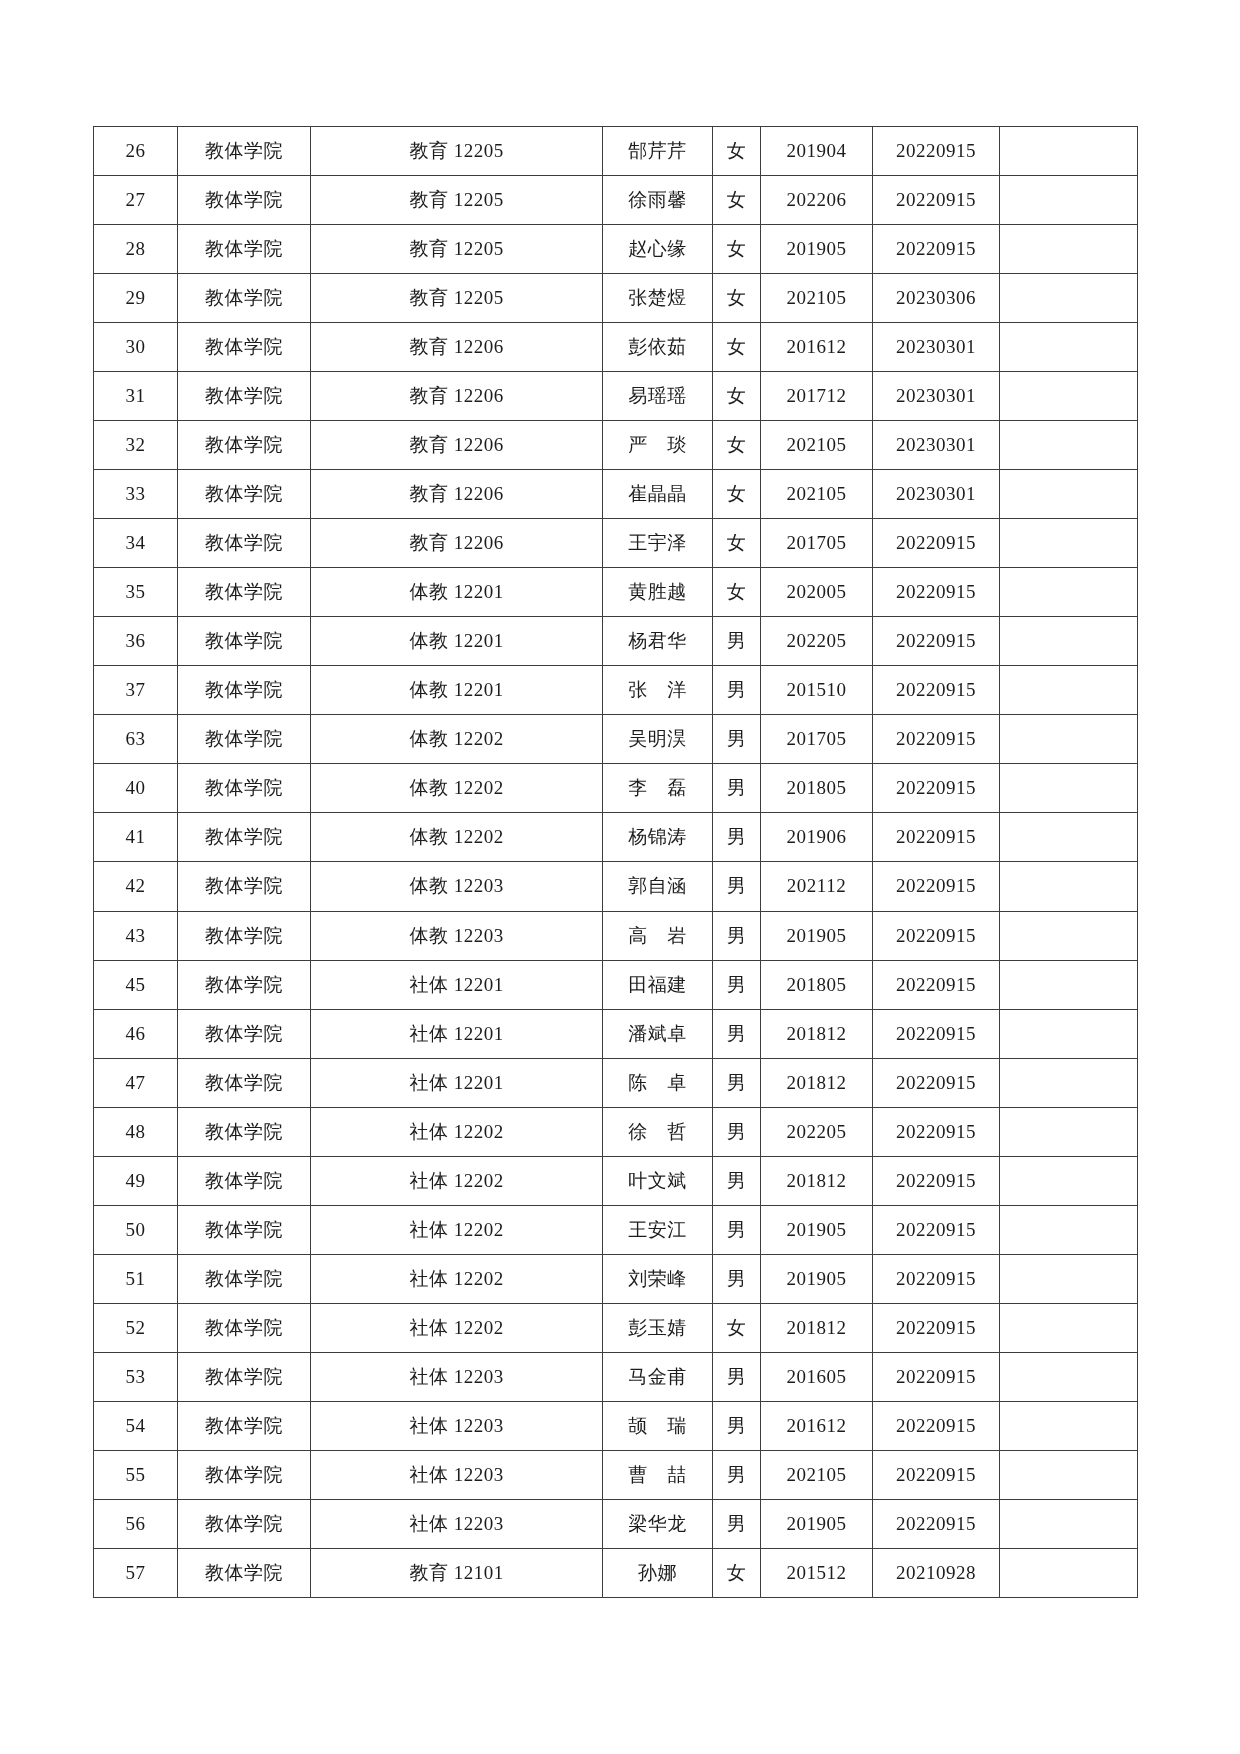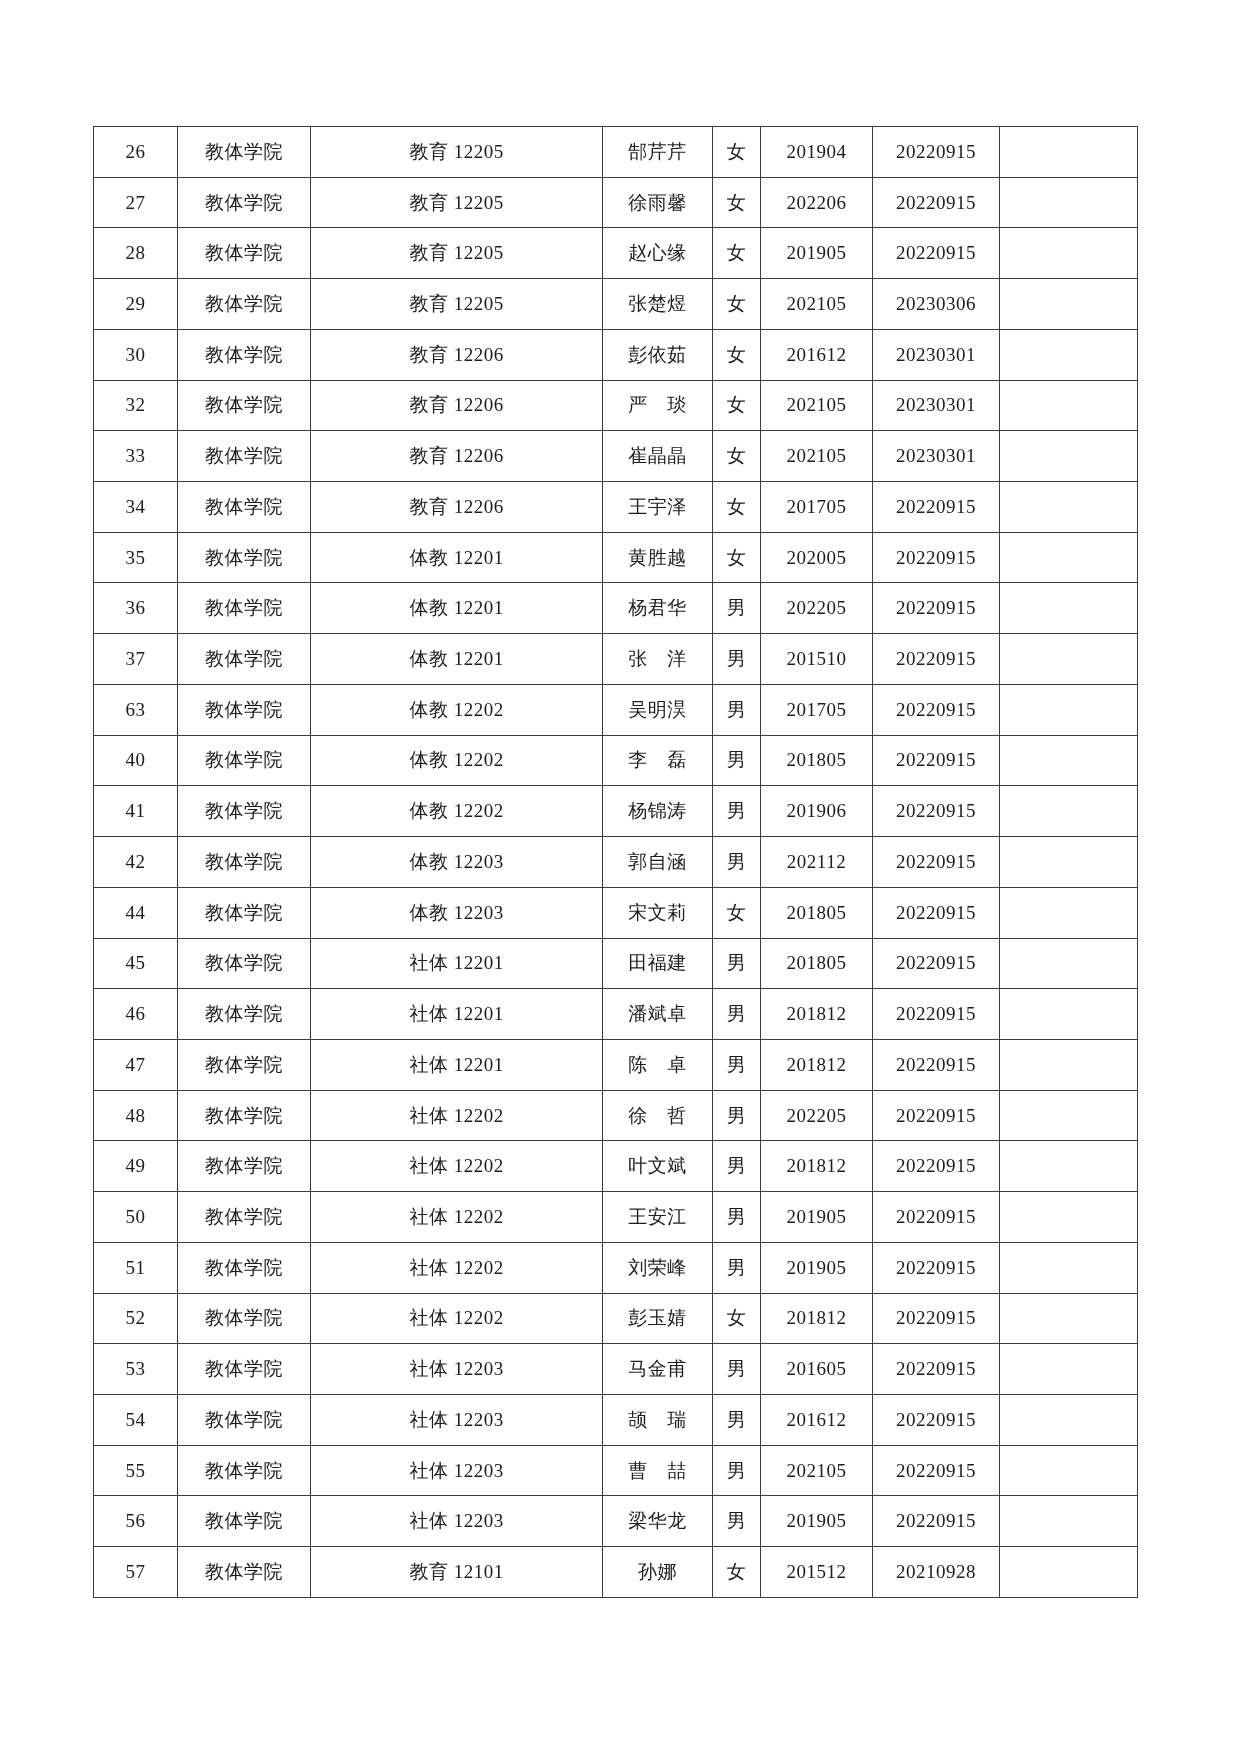--- a/index.html
+++ b/index.html
@@ -98,20 +98,30 @@
           <td>30</td>
           <td>教体学院</td>
           <td>教育 12206</td>
           <td>彭依茹</td>
           <td>女</td>
           <td>201612</td>
           <td>20230301</td>
           <td></td>
         </tr>
         <tr>
+          <td>31</td>
+          <td>教体学院</td>
+          <td>教育 12206</td>
+          <td>易瑶瑶</td>
+          <td>女</td>
+          <td>201712</td>
+          <td>20230301</td>
+          <td></td>
+        </tr>
+        <tr>
           <td>32</td>
           <td>教体学院</td>
           <td>教育 12206</td>
           <td>严　琰</td>
           <td>女</td>
           <td>202105</td>
           <td>20230301</td>
           <td></td>
         </tr>
         <tr>
@@ -198,26 +208,26 @@
           <td>42</td>
           <td>教体学院</td>
           <td>体教 12203</td>
           <td>郭自涵</td>
           <td>男</td>
           <td>202112</td>
           <td>20220915</td>
           <td></td>
         </tr>
         <tr>
-          <td>44</td>
+          <td>43</td>
           <td>教体学院</td>
           <td>体教 12203</td>
-          <td>宋文莉</td>
-          <td>女</td>
-          <td>201805</td>
+          <td>高　岩</td>
+          <td>男</td>
+          <td>201905</td>
           <td>20220915</td>
           <td></td>
         </tr>
         <tr>
           <td>45</td>
           <td>教体学院</td>
           <td>社体 12201</td>
           <td>田福建</td>
           <td>男</td>
           <td>201805</td>

